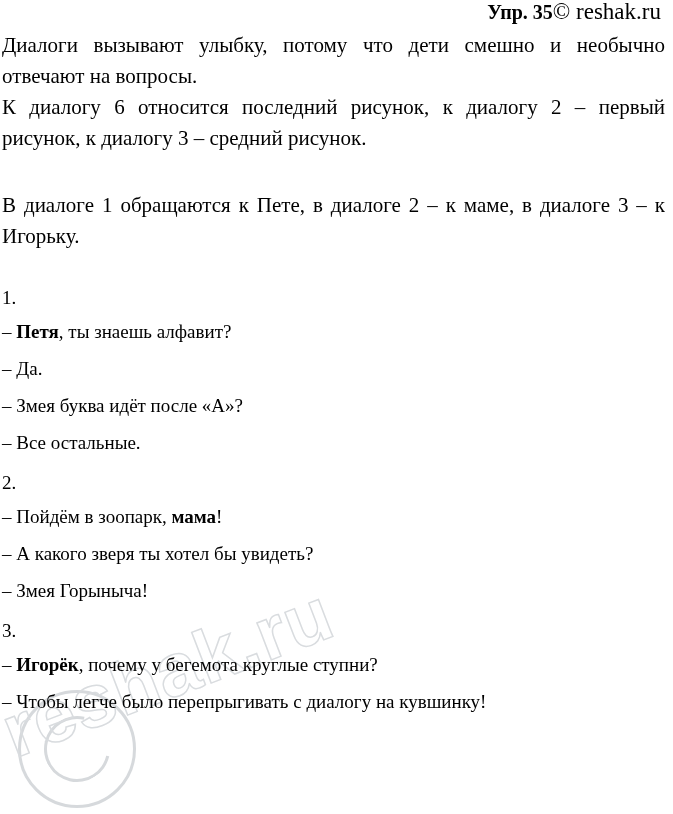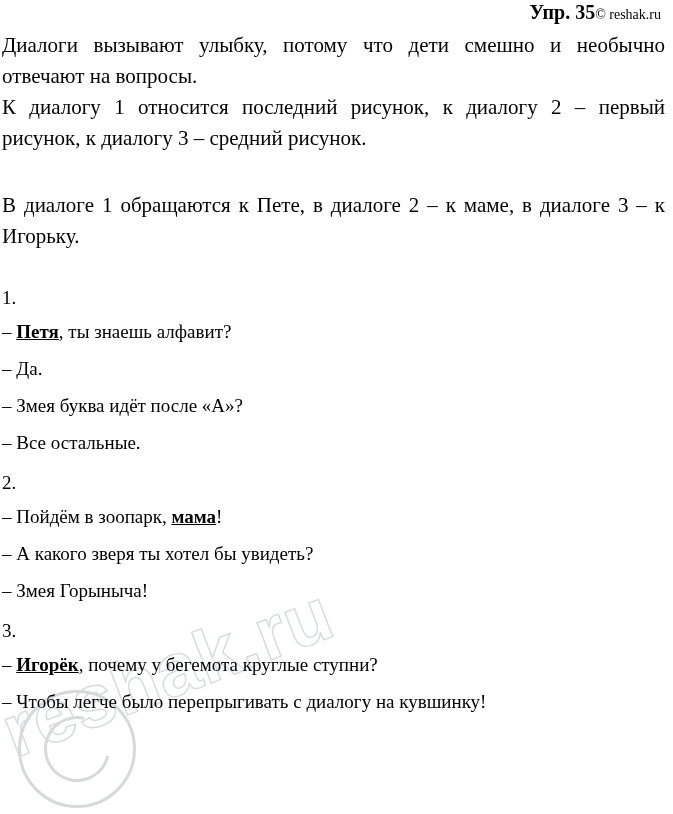--- a/index.html
+++ b/index.html
@@ -78,21 +78,21 @@
     justify-content: flex-end;
     height: 27px;
   }
   .ex-title {
     font-size: 20px;
     font-weight: bold;
     line-height: 24px;
     white-space: nowrap;
   }
   .copyright {
-    font-size: 14px;
+    font-size: 23px;
     line-height: 24px;
     white-space: nowrap;
     padding-right: 4px;
   }
 
   .para {
     font-size: 21px;
     line-height: 31px;
     text-align: justify;
     text-justify: inter-word;
@@ -110,21 +110,20 @@
     margin: 0;
   }
   .dlg-line {
     font-size: 19px;
     line-height: 37px;
     margin: 0;
     white-space: nowrap;
   }
   .addressee {
     font-weight: bold;
-    text-decoration: underline;
   }
   .block-gap { height: 6px; }
 </style>
 </head>
 <body>
 
 <div class="watermark-layer">
   <div class="wm-copy">
     <div class="ring-o"></div>
     <div class="ring-i"></div>
@@ -134,21 +133,21 @@
 
 <div class="page">
 
   <div class="header-row">
     <div class="ex-title">Упр. 35</div>
     <div class="copyright">© reshak.ru</div>
   </div>
 
   <p class="para first">Диалоги вызывают улыбку, потому что дети смешно и необычно отвечают на вопросы.</p>
 
-  <p class="para">К диалогу 1 относится последний рисунок, к диалогу 2 – первый рисунок, к диалогу 3 – средний рисунок.</p>
+  <p class="para">К диалогу 6 относится последний рисунок, к диалогу 2 – первый рисунок, к диалогу 3 – средний рисунок.</p>
 
   <div class="spacer-lg"></div>
 
   <p class="para">В диалоге 1 обращаются к Пете, в диалоге 2 – к маме, в диалоге 3 – к Игорьку.</p>
 
   <div class="spacer-md"></div>
 
   <div id="dialogues-container">
       <p class="num-line">1.</p>
       <p class="dlg-line"><span>– </span><span class="addressee">Петя</span><span>, ты знаешь алфавит?</span></p>

